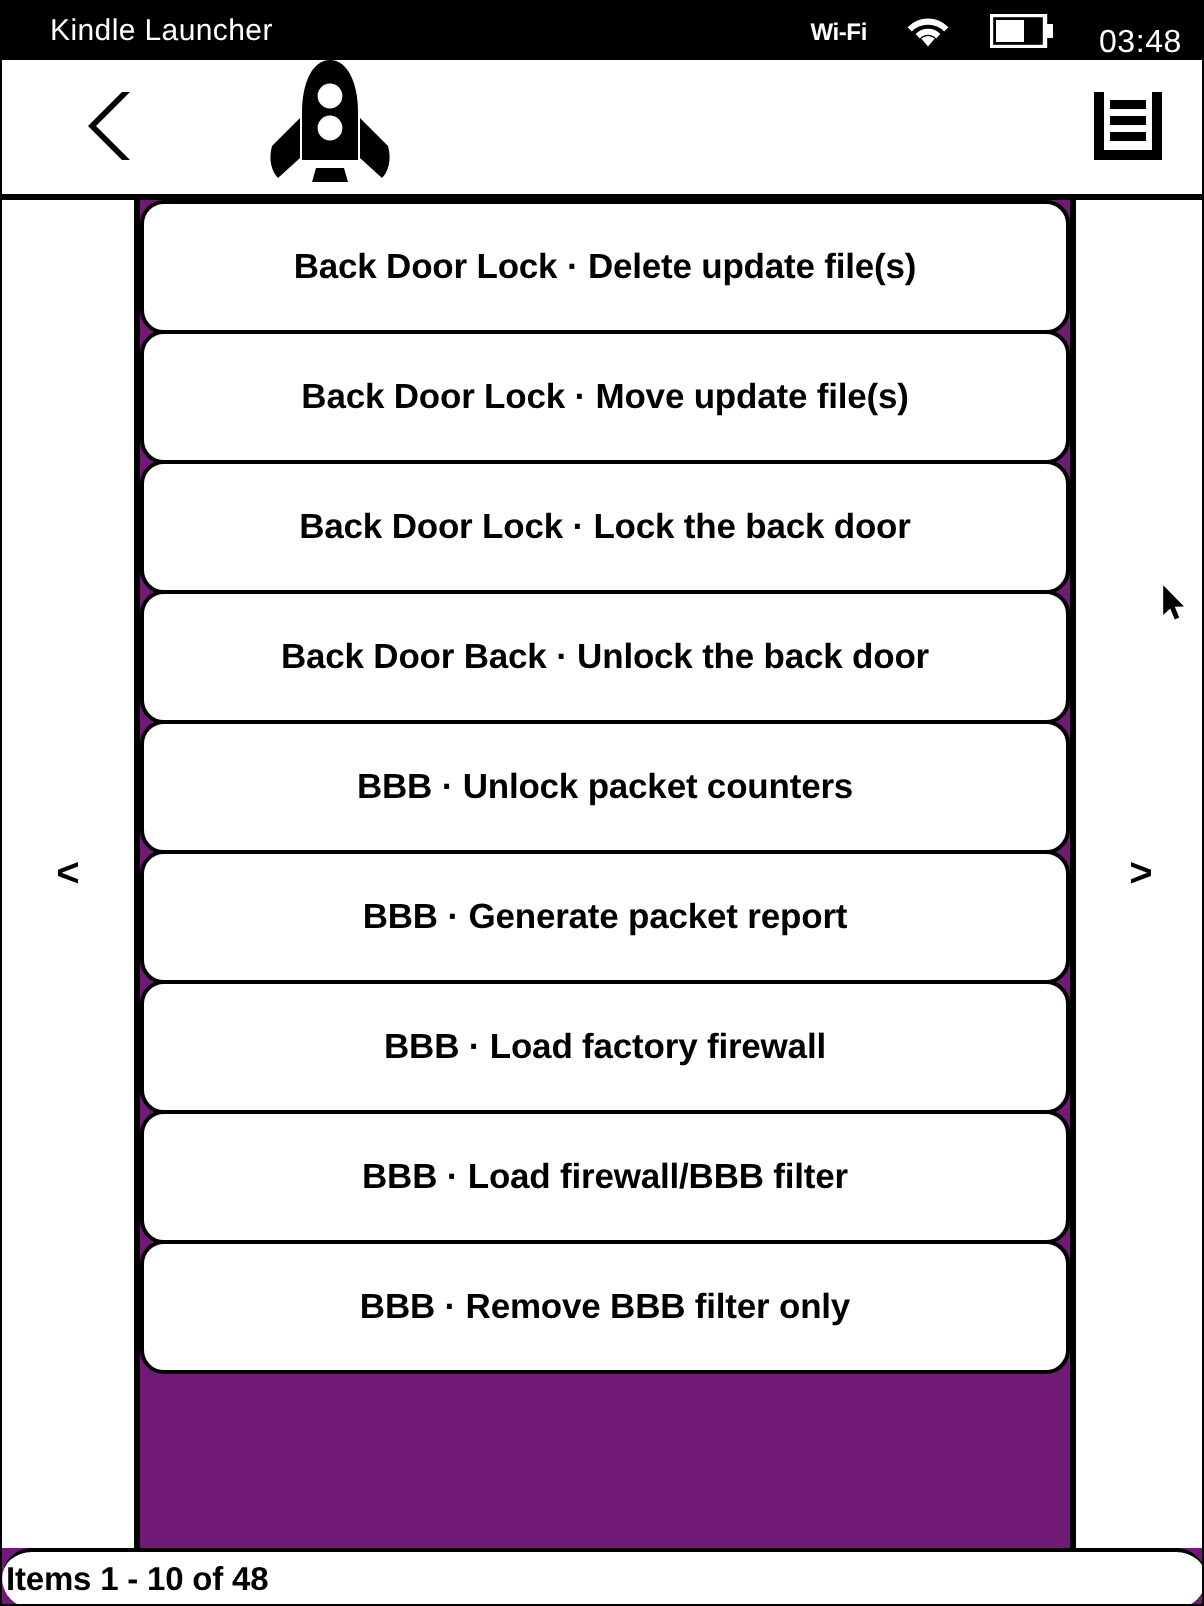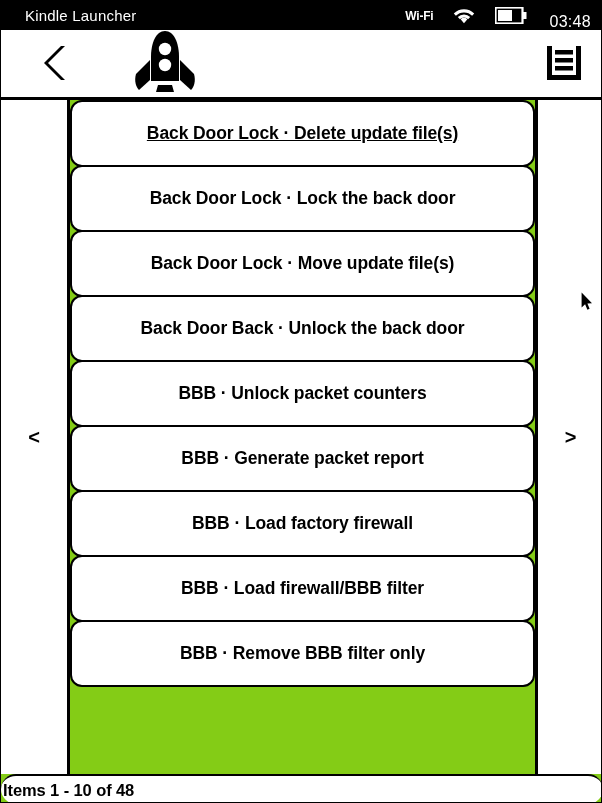--- a/index.html
+++ b/index.html
@@ -9,21 +9,21 @@
   }
   body {
     font-family: "Liberation Sans", sans-serif;
     -webkit-font-smoothing: none;
   }
 
   #screen {
     position: relative;
     width: 602px;
     height: 803px;
-    background: #84cc16;
+    background: #701a75;
     overflow: hidden;
     box-sizing: border-box;
     border: 1px solid #000000;
   }
 
   
   #status-bar {
     position: absolute;
     left: 0; top: 0;
     width: 602px;
@@ -143,21 +143,21 @@
     box-sizing: border-box;
     border: 2px solid #000000;
     border-radius: 12px;
     background: #ffffff;
     display: flex;
     align-items: center;
     justify-content: center;
     margin-top: -2px;
     cursor: pointer;
   }
-  .list-item:first-child { margin-top: 0; text-decoration: underline; }
+  .list-item:first-child { margin-top: 0; }
   .list-item-label {
     font-size: 17.5px;
     font-weight: bold;
     color: #000000;
     letter-spacing: -0.1px;
     white-space: nowrap;
     text-align: center;
   }
 
   
@@ -257,24 +257,24 @@
 
     <div id="pane-prev" class="side-pane">
       <span class="pane-arrow">&lt;</span>
     </div>
 
     <div id="list-column">
       <div class="list-item">
         <span class="list-item-label">Back Door Lock · Delete update file(s)</span>
       </div>
       <div class="list-item">
+        <span class="list-item-label">Back Door Lock · Move update file(s)</span>
+      </div>
+      <div class="list-item">
         <span class="list-item-label">Back Door Lock · Lock the back door</span>
-      </div>
-      <div class="list-item">
-        <span class="list-item-label">Back Door Lock · Move update file(s)</span>
       </div>
       <div class="list-item">
         <span class="list-item-label">Back Door Back · Unlock the back door</span>
       </div>
       <div class="list-item">
         <span class="list-item-label">BBB · Unlock packet counters</span>
       </div>
       <div class="list-item">
         <span class="list-item-label">BBB · Generate packet report</span>
       </div>

